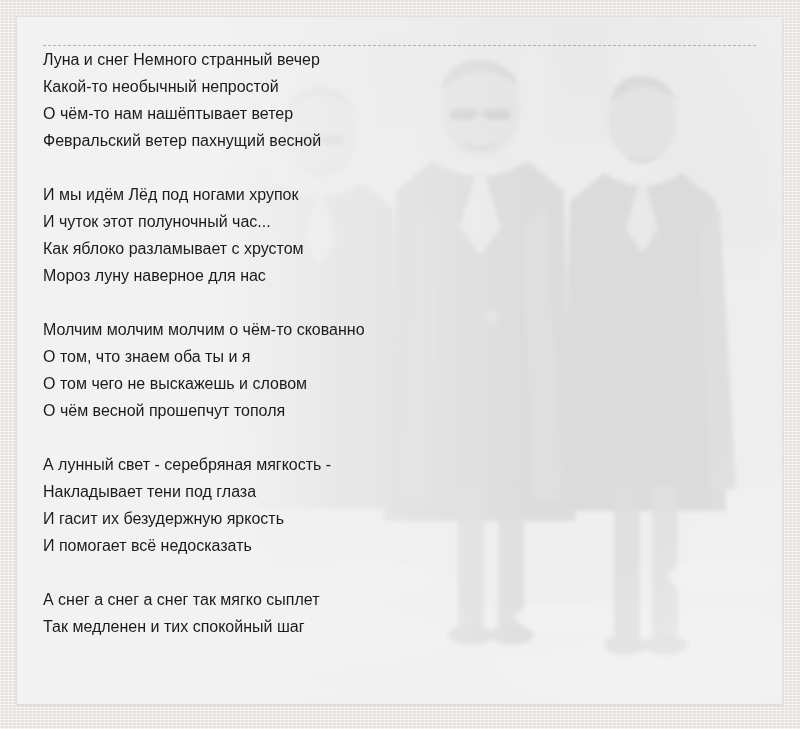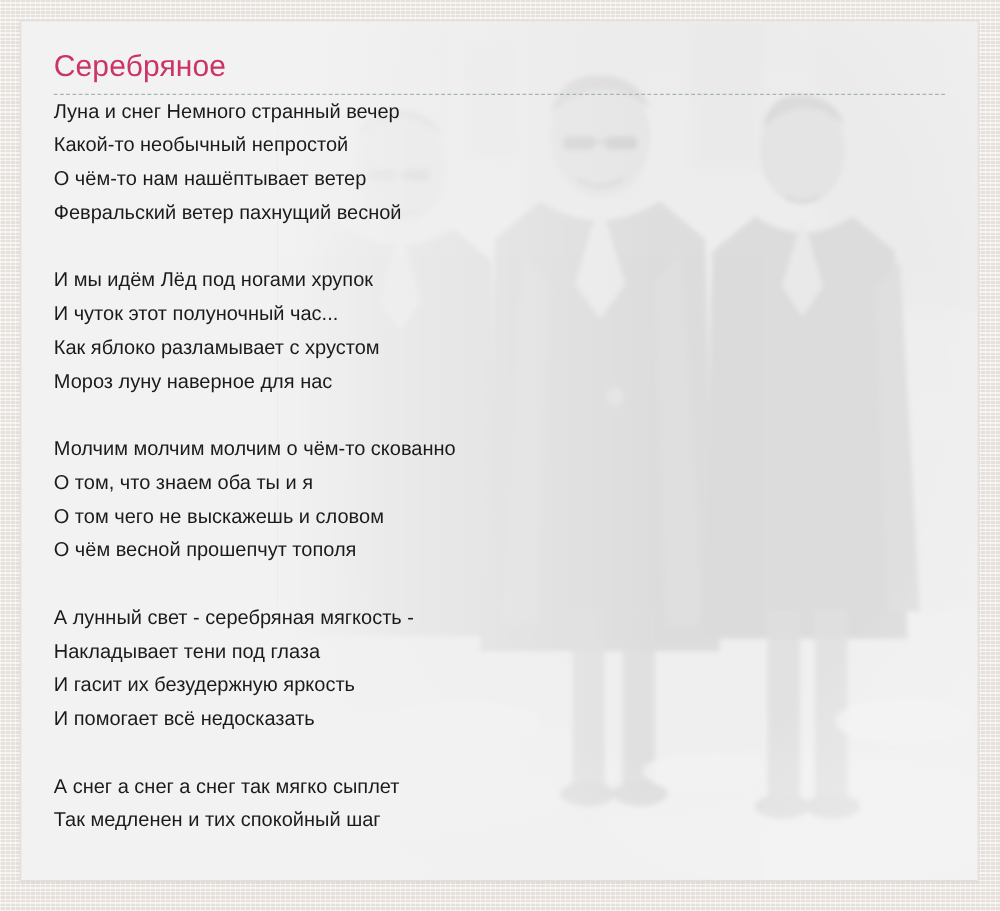--- a/index.html
+++ b/index.html
@@ -208,21 +208,20 @@
           <ellipse cx="500" cy="560" rx="54" ry="18" fill="#f4f4f4"></ellipse>
         </g>
 
         <rect x="0" y="0" width="560" height="689" fill="url(#vig)"></rect>
         <rect x="0" y="0" width="300" height="689" fill="url(#fadeLeft)"></rect>
       </svg>
     </div>
 
     <div class="card-inner">
 
-      <h1 class="song-title">Серебряное</h1>
 
 
       <hr class="header-rule">
 
       <div class="lyrics-body"><div class="stanza"><p class="lyric-line">Луна и снег Немного странный вечер</p><p class="lyric-line">Какой-то необычный непростой</p><p class="lyric-line">О чём-то нам нашёптывает ветер</p><p class="lyric-line">Февральский ветер пахнущий весной</p></div><div class="stanza"><p class="lyric-line">И мы идём Лёд под ногами хрупок</p><p class="lyric-line">И чуток этот полуночный час...</p><p class="lyric-line">Как яблоко разламывает с хрустом</p><p class="lyric-line">Мороз луну наверное для нас</p></div><div class="stanza"><p class="lyric-line">Молчим молчим молчим о чём-то скованно</p><p class="lyric-line">О том, что знаем оба ты и я</p><p class="lyric-line">О том чего не выскажешь и словом</p><p class="lyric-line">О чём весной прошепчут тополя</p></div><div class="stanza"><p class="lyric-line">А лунный свет - серебряная мягкость -</p><p class="lyric-line">Накладывает тени под глаза</p><p class="lyric-line">И гасит их безудержную яркость</p><p class="lyric-line">И помогает всё недосказать</p></div><div class="stanza"><p class="lyric-line">А снег а снег а снег так мягко сыплет</p><p class="lyric-line">Так медленен и тих спокойный шаг</p></div></div>
 
     </div>
   </div>
 </div>
 

